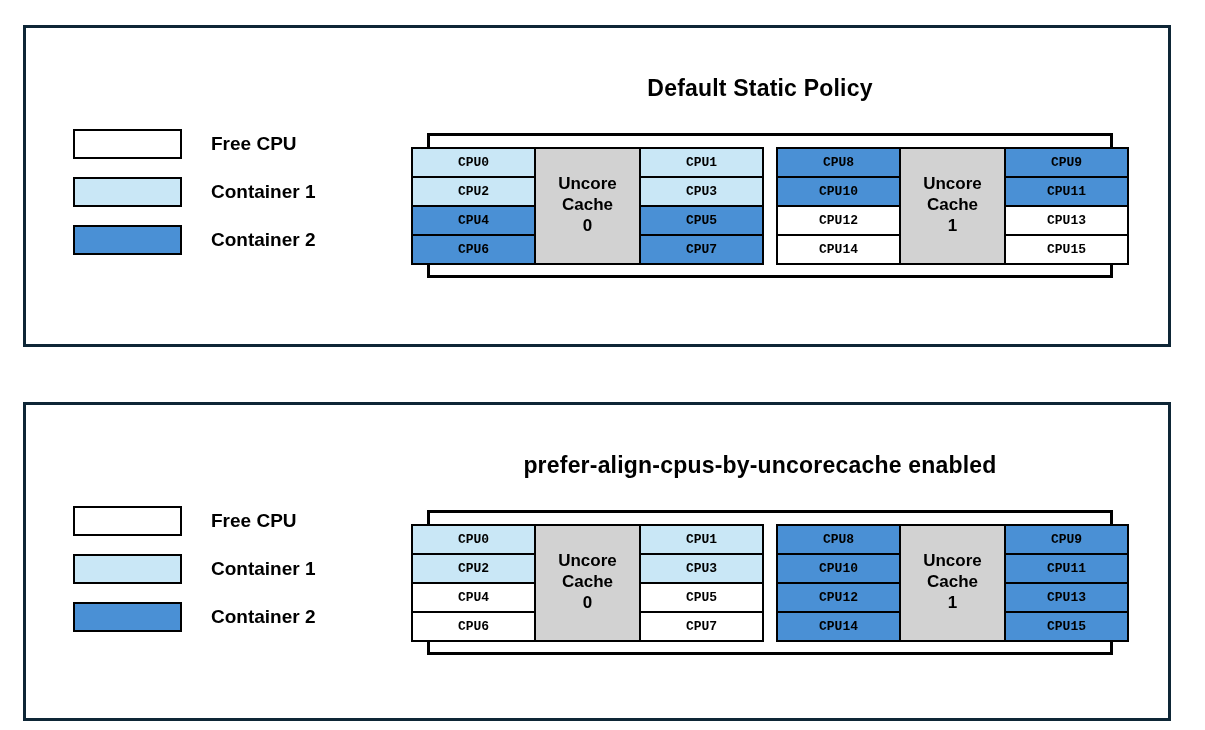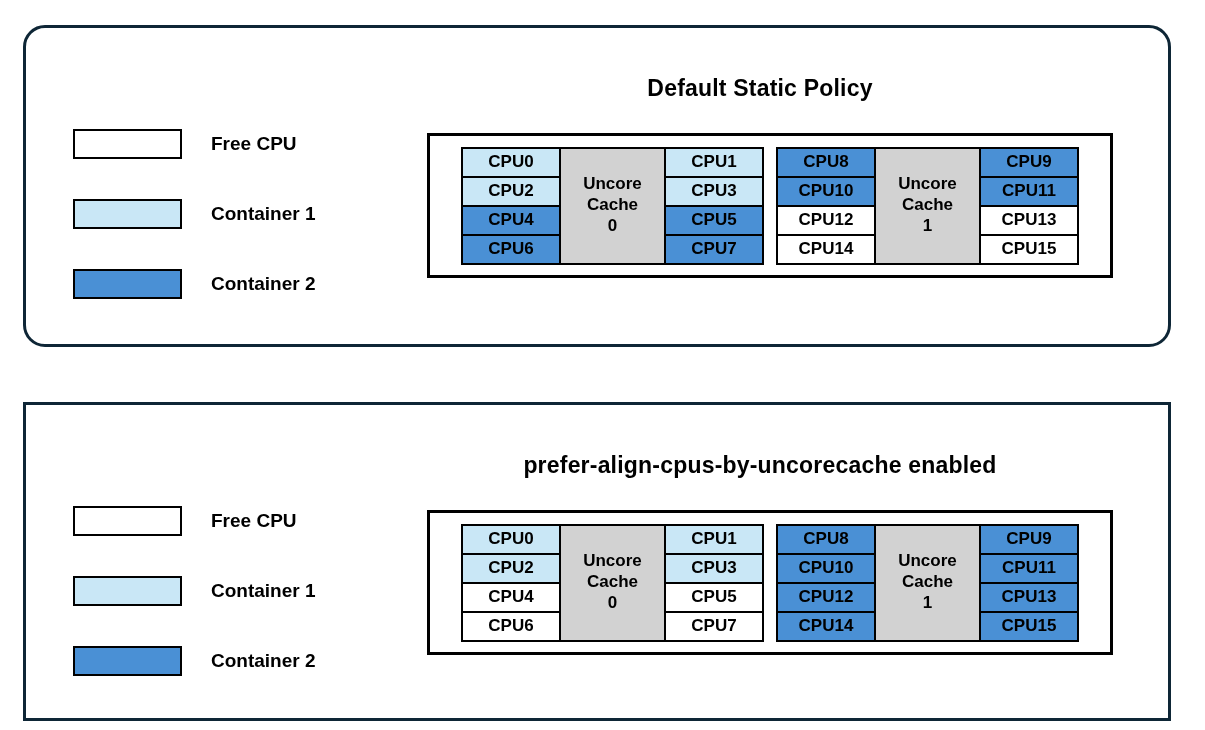--- a/index.html
+++ b/index.html
@@ -17,42 +17,42 @@
     overflow: hidden;
   }
   .panel {
     position: absolute;
     left: 23px;
     width: 1148px;
     box-sizing: border-box;
     border: 3px solid var(--color-panel_border, #0e2636);
     background: #ffffff;
   }
-  .panel-1 { top: 25px;  height: 322px; border-radius: 22px; }
+  .panel-1 { top: 25px;  height: 322px; }
   .panel-2 { top: 369px; height: 319px; margin-top: 33px; }
 
   .title {
     position: absolute;
     left: 378px;
     top: 47px;
     width: 712px;
     text-align: center;
     font-size: 23px;
     font-weight: bold;
     letter-spacing: 0.2px;
     white-space: nowrap;
   }
 
   .legend {
     position: absolute;
     left: 47px;
     top: 101px;
     display: flex;
     flex-direction: column;
-    gap: 40px;
+    gap: 18px;
   }
   .legend-row {
     display: flex;
     align-items: center;
     gap: 29px;
   }
   .swatch {
     width: 105px;
     height: 26px;
     border: 2px solid #000;
@@ -75,30 +75,31 @@
     border: 3px solid #000;
     background: #ffffff;
     display: flex;
     align-items: center;
     justify-content: center;
     gap: 12px;
   }
   .group { display: flex; align-items: center; }
   .cpu-col { display: flex; flex-direction: column; }
   .cell {
-    width: 100px;
+    width: 125px;
     height: 31px;
     box-sizing: border-box;
     border: 2px solid var(--color-cell_border, #000);
     display: flex;
     align-items: center;
     justify-content: center;
-    font-size: 17px;
+    font-size: 13px;
     font-weight: bold;
     background: #fff;
+    font-family: Liberation Mono, monospace;
   }
   .cell + .cell { margin-top: -2px; }
   .cache {
     width: 107px;
     height: 118px;
     box-sizing: border-box;
     border: 2px solid var(--color-cell_border, #000);
     margin-left: -2px;
     margin-right: -2px;
     z-index: 1;

